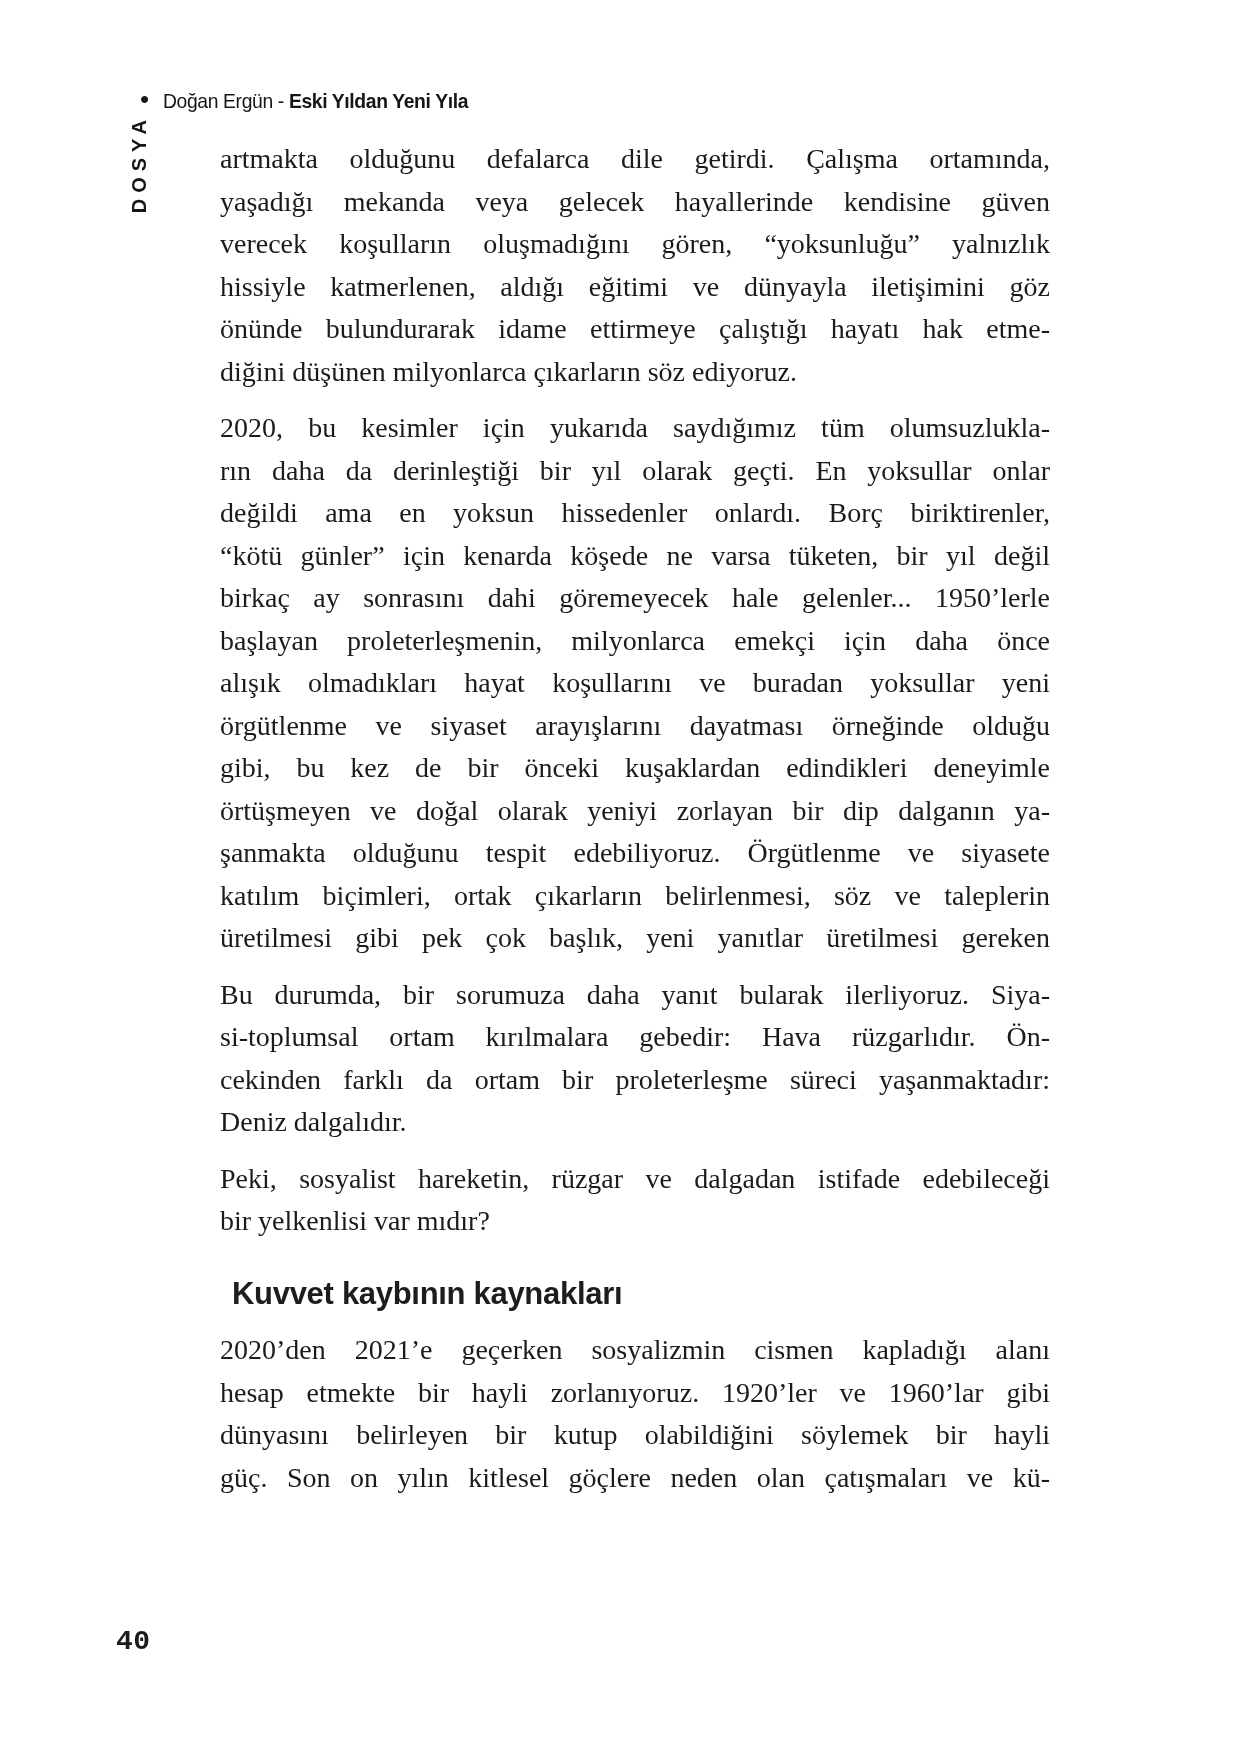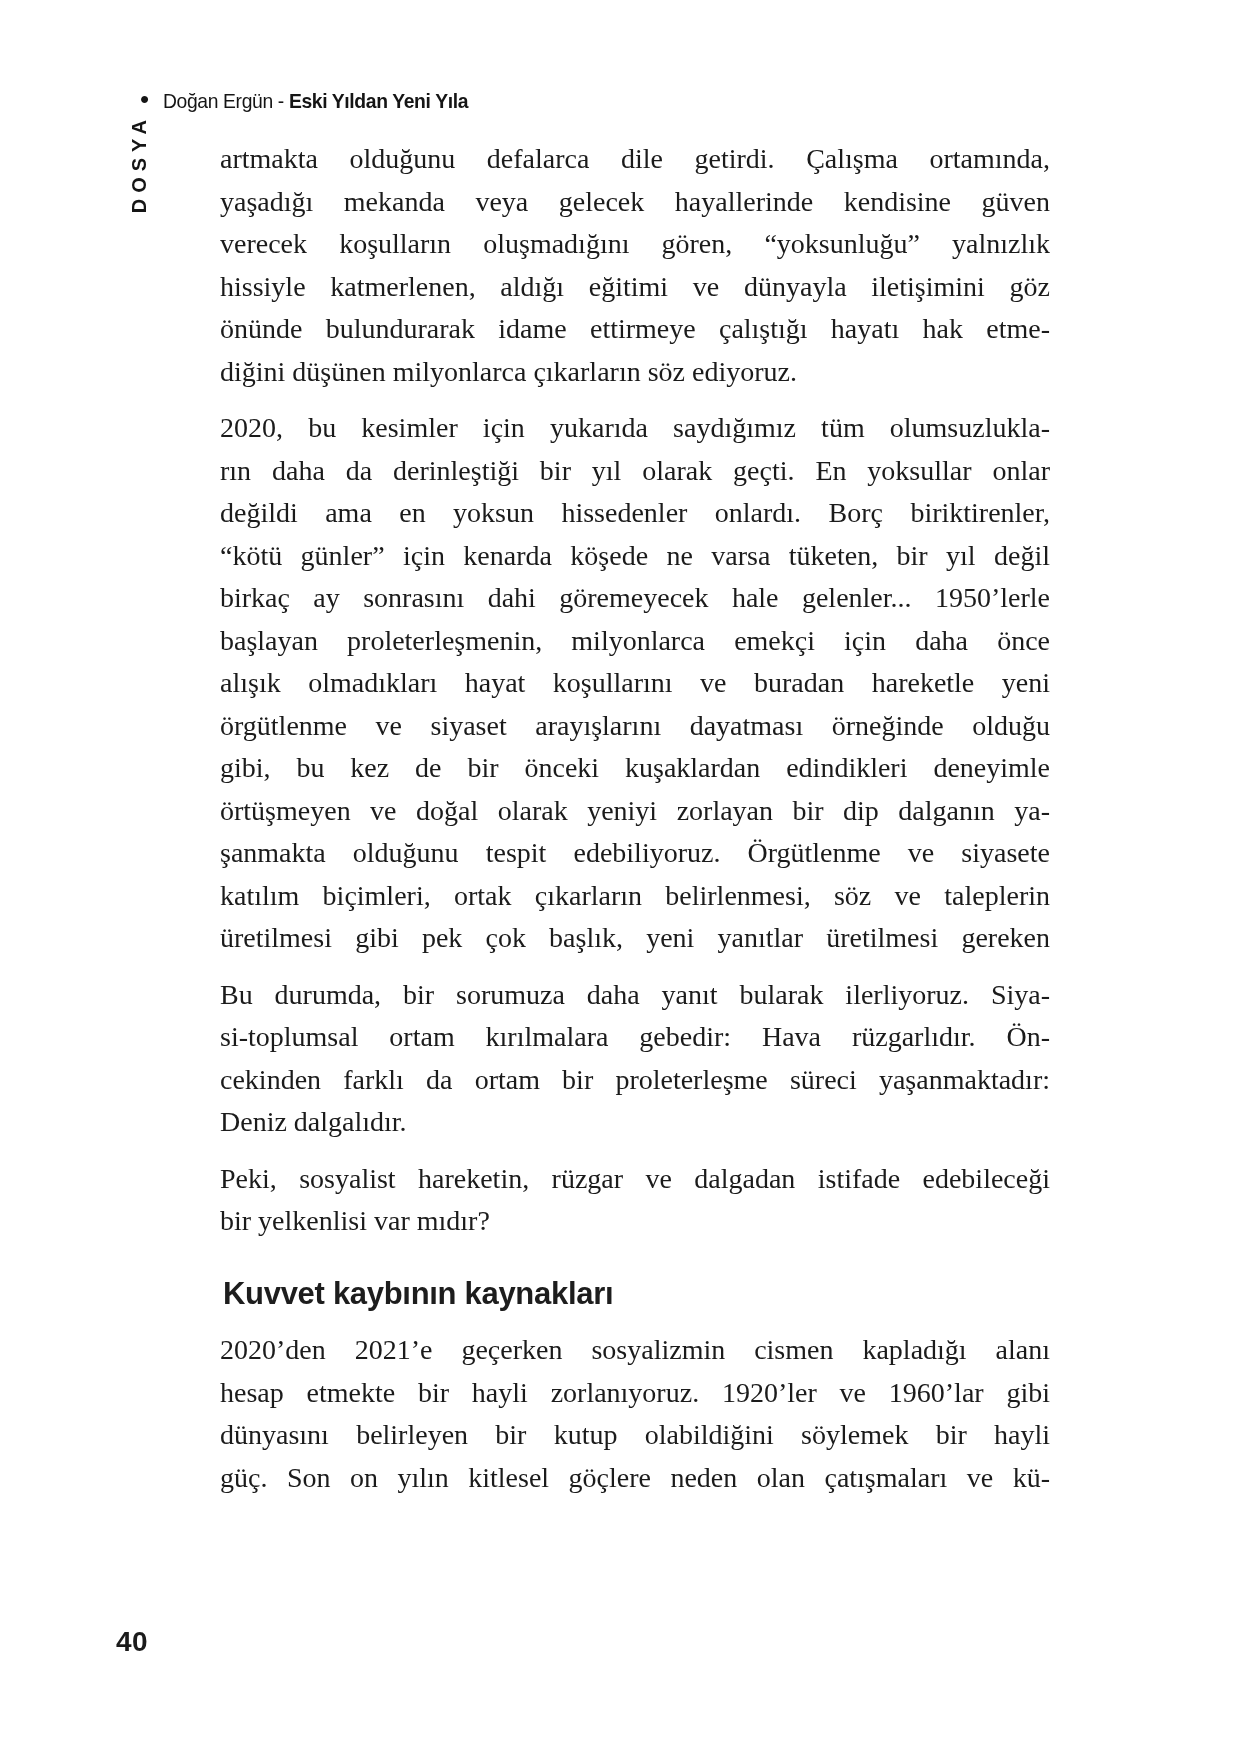--- a/index.html
+++ b/index.html
@@ -70,27 +70,27 @@
     text-align: left;
     text-align-last: auto;
     white-space: normal;
   }
   .section-heading {
     font-family: "Liberation Sans", sans-serif;
     font-weight: 700;
     font-size: 31px;
     letter-spacing: -0.3px;
     color: #1d1d1d;
-    margin: 30px 0 14px 3px;
+    margin: 30px 0 14px 12px;
   }
   .page-number {
     position: absolute;
     left: 116px;
     top: 1626px;
-    font-family: Liberation Sans, sans-serif;
+    font-family: Liberation Mono, monospace;
     font-weight: 700;
     font-size: 28px;
     letter-spacing: 0.5px;
     color: #1b1b1b;
   }
 </style>
 </head>
 <body>
 
 <div class="page">
@@ -113,21 +113,21 @@
       <div class="line last">diğini düşünen milyonlarca çıkarların söz ediyoruz.</div>
     </div>
 
     <div class="para">
       <div class="line">2020, bu kesimler için yukarıda saydığımız tüm olumsuzlukla-</div>
       <div class="line">rın daha da derinleştiği bir yıl olarak geçti. En yoksullar onlar</div>
       <div class="line">değildi ama en yoksun hissedenler onlardı. Borç biriktirenler,</div>
       <div class="line">“kötü günler” için kenarda köşede ne varsa tüketen, bir yıl değil</div>
       <div class="line">birkaç ay sonrasını dahi göremeyecek hale gelenler... 1950’lerle</div>
       <div class="line">başlayan proleterleşmenin, milyonlarca emekçi için daha önce</div>
-      <div class="line">alışık olmadıkları hayat koşullarını ve buradan hareketle yeni</div>
+      <div class="line">alışık olmadıkları hayat koşullarını ve buradan yoksullar yeni</div>
       <div class="line">örgütlenme ve siyaset arayışlarını dayatması örneğinde olduğu</div>
       <div class="line">gibi, bu kez de bir önceki kuşaklardan edindikleri deneyimle</div>
       <div class="line">örtüşmeyen ve doğal olarak yeniyi zorlayan bir dip dalganın ya-</div>
       <div class="line">şanmakta olduğunu tespit edebiliyoruz. Örgütlenme ve siyasete</div>
       <div class="line">katılım biçimleri, ortak çıkarların belirlenmesi, söz ve taleplerin</div>
       <div class="line">üretilmesi gibi pek çok başlık, yeni yanıtlar üretilmesi gereken</div>
     </div>
 
     <div class="para">
       <div class="line">Bu durumda, bir sorumuza daha yanıt bularak ilerliyoruz. Siya-</div>

